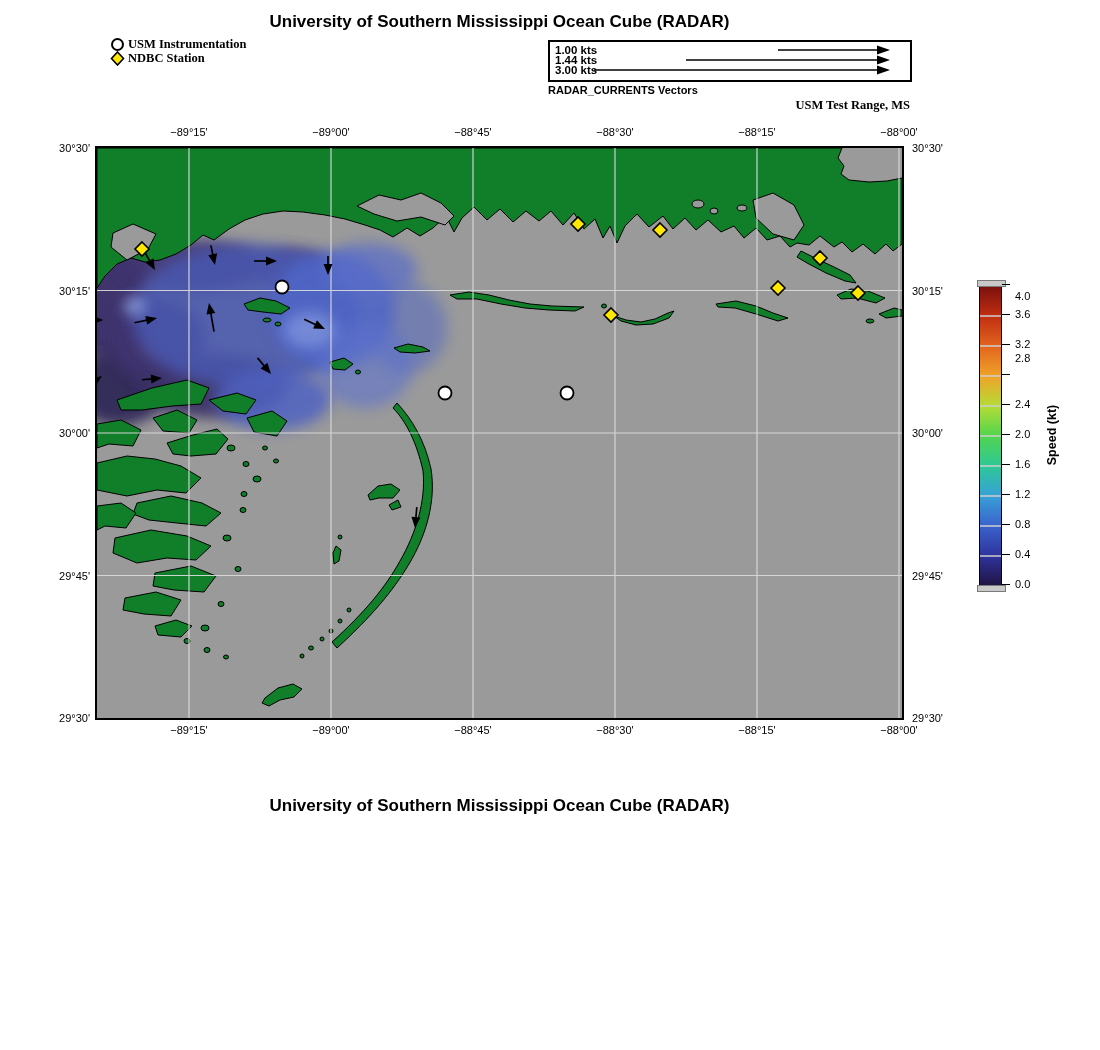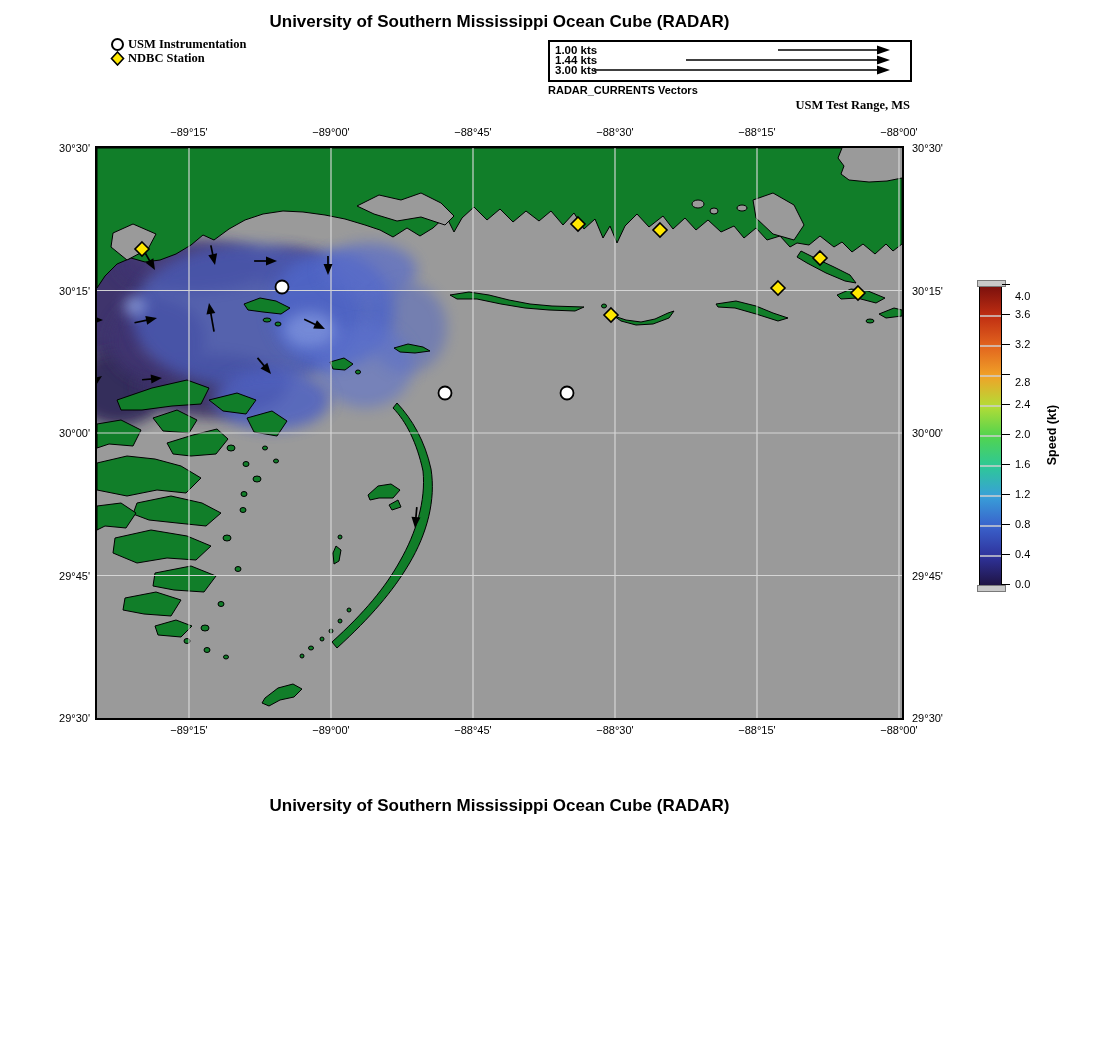--- a/index.html
+++ b/index.html
@@ -395,21 +395,21 @@
       <div class="cbar-ticklabel" style="left: 1015px; top: 518px; position: absolute;">0.8</div>
       <div class="cbar-tick" style="left: 1002px; top: 494px; position: absolute;"></div>
       <div class="cbar-ticklabel" style="left: 1015px; top: 488px; position: absolute;">1.2</div>
       <div class="cbar-tick" style="left: 1002px; top: 464px; position: absolute;"></div>
       <div class="cbar-ticklabel" style="left: 1015px; top: 458px; position: absolute;">1.6</div>
       <div class="cbar-tick" style="left: 1002px; top: 434px; position: absolute;"></div>
       <div class="cbar-ticklabel" style="left: 1015px; top: 428px; position: absolute;">2.0</div>
       <div class="cbar-tick" style="left: 1002px; top: 404px; position: absolute;"></div>
       <div class="cbar-ticklabel" style="left: 1015px; top: 398px; position: absolute;">2.4</div>
       <div class="cbar-tick" style="left: 1002px; top: 374px; position: absolute;"></div>
-      <div class="cbar-ticklabel" style="left: 1015px; top: 376px; position: absolute;">2.8</div>
+      <div class="cbar-ticklabel" style="left: 1015px; top: 352px; position: absolute;">2.8</div>
       <div class="cbar-tick" style="left: 1002px; top: 344px; position: absolute;"></div>
       <div class="cbar-ticklabel" style="left: 1015px; top: 338px; position: absolute;">3.2</div>
       <div class="cbar-tick" style="left: 1002px; top: 314px; position: absolute;"></div>
       <div class="cbar-ticklabel" style="left: 1015px; top: 308px; position: absolute;">3.6</div>
       <div class="cbar-tick" style="left: 1002px; top: 284px; position: absolute;"></div>
       <div class="cbar-ticklabel" style="left: 1015px; top: 278px; position: absolute; margin-top: 12px;">4.0</div>
     </div>
   <div class="abs cbar-title">Speed (kt)</div>
 
   <div class="abs footer-title">University of Southern Mississippi Ocean Cube (RADAR)</div>

